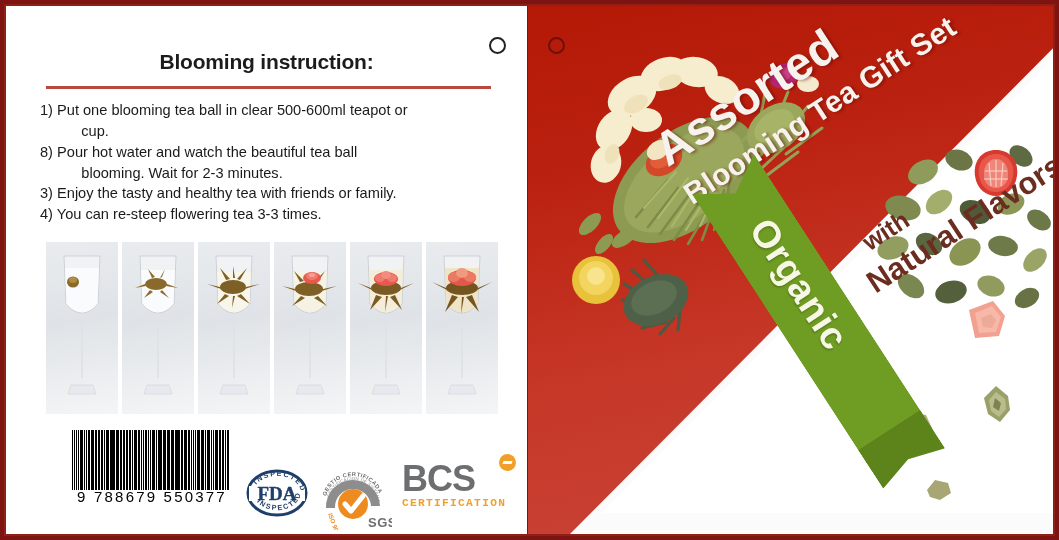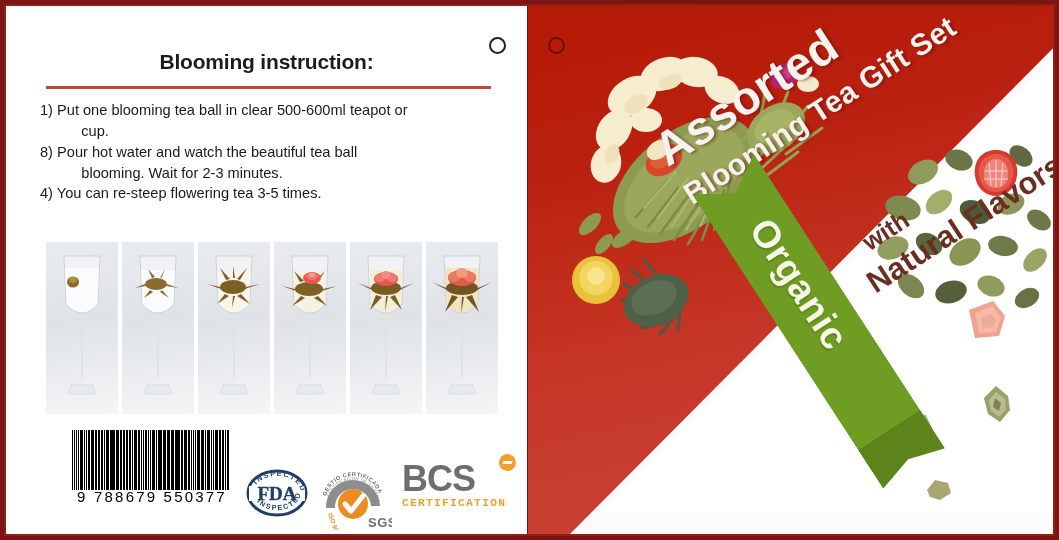--- a/index.html
+++ b/index.html
@@ -238,21 +238,22 @@
 
     <div class="steep-title">Blooming instruction:</div>
 
     <div class="steep-rule"></div>
 
     <div class="steps">
       <span class="step">1) Put one blooming tea ball in clear 500-600ml teapot or
      cup.</span>
       <span class="step">8) Pour hot water and watch the beautiful tea ball
      blooming. Wait for 2-3 minutes.</span>
-      <span class="step">4) You can re-steep flowering tea 3-5 times.</span>
+      <span class="step">3) Enjoy the tasty and healthy tea with friends or family.</span>
+      <span class="step">4) You can re-steep flowering tea 3-3 times.</span>
     </div>
 
     <div class="glass-strip">
 
       <div class="glass-cell">
         <svg class="glass-svg" viewBox="0 0 72 172">
           <path d="M18 14 L54 14 L52 62 Q36 80 20 62 Z" fill="#f2f4f6" opacity=".85" stroke="#c8ccd2" stroke-width="1"></path>
           <path d="M19 26 L53 26 L51.6 62 Q36 79 20.4 62 Z" fill="#fafcfd" opacity=".9"></path>
           <rect x="35" y="78" width="2" height="58" fill="#dfe3e8"></rect>
           <path d="M22 152 L50 152 L47 143 L25 143 Z" fill="#e6eaee" stroke="#d0d5da" stroke-width="0.6"></path>

